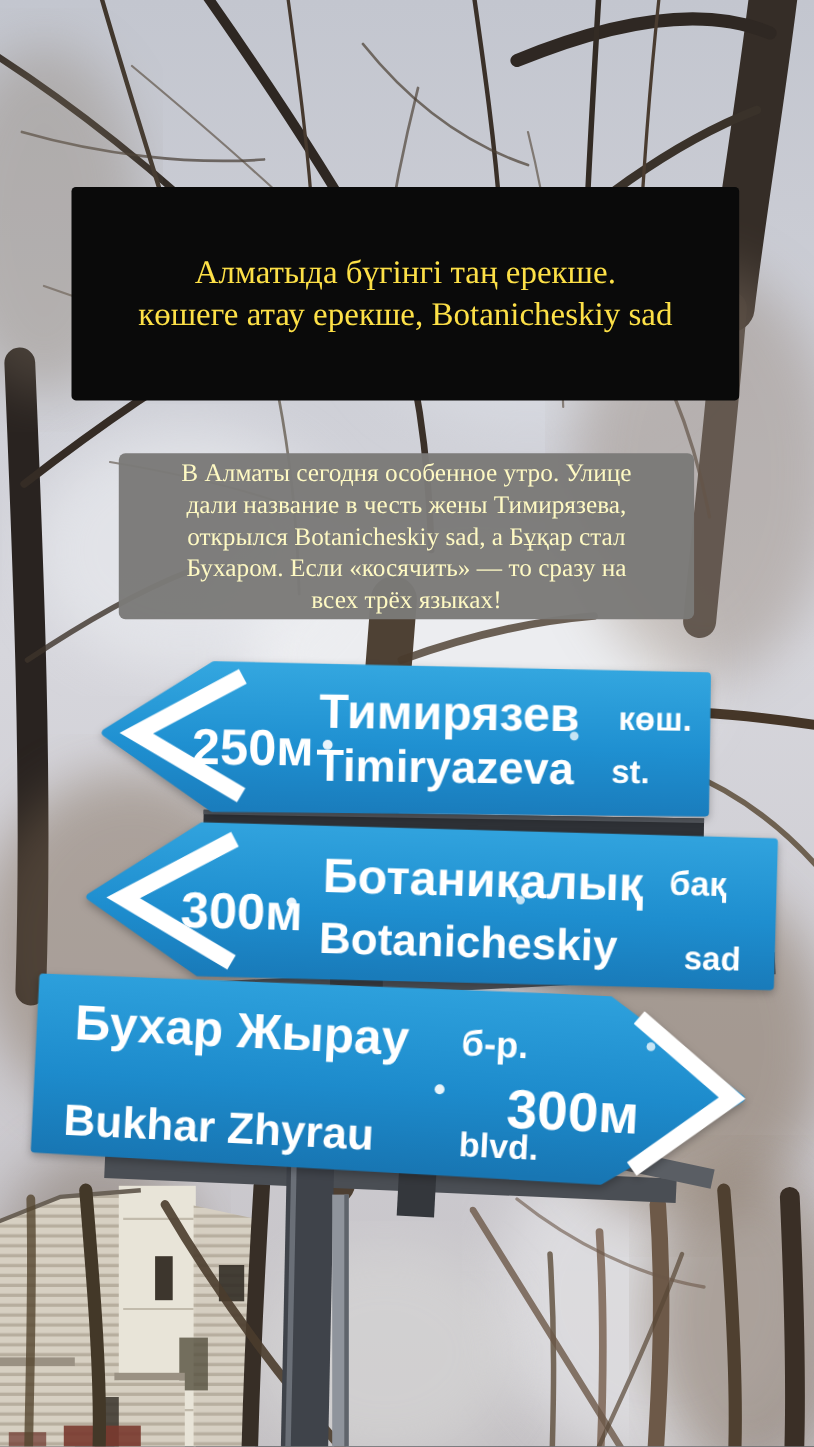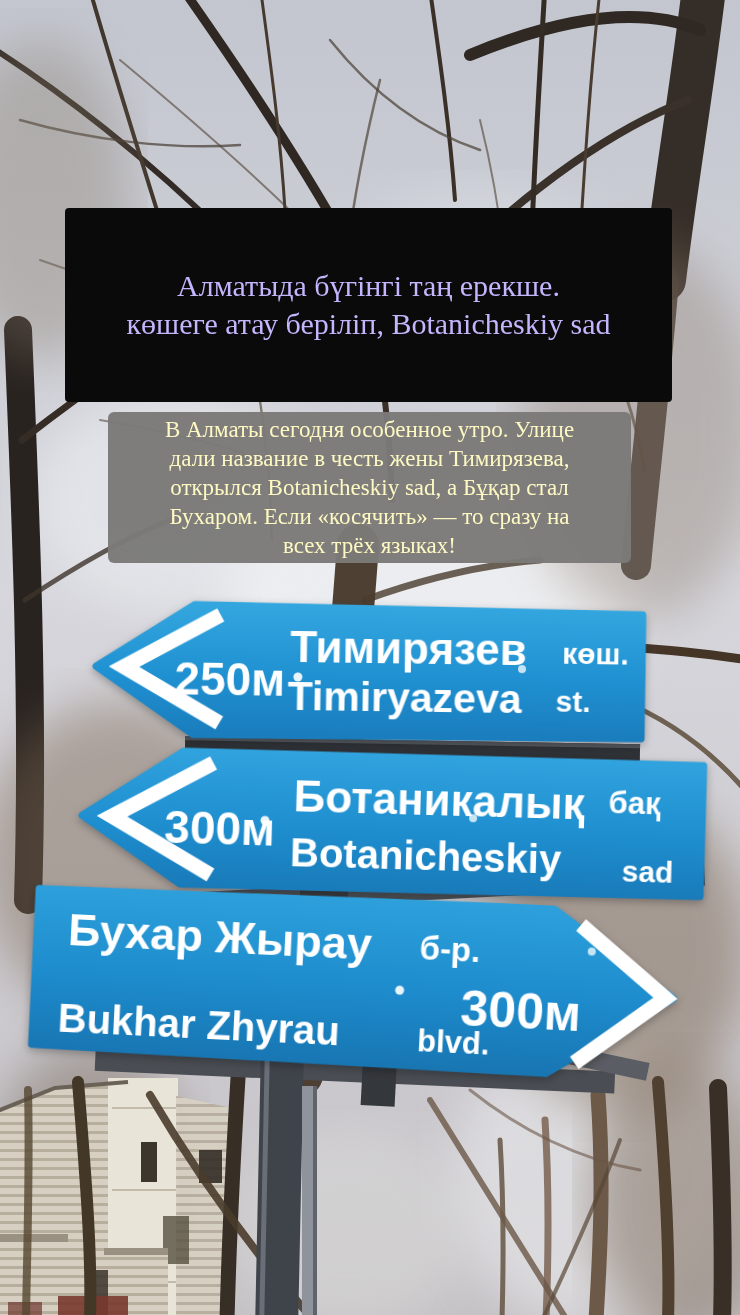--- a/index.html
+++ b/index.html
@@ -10,21 +10,21 @@
   }
   .bg{position:absolute;left:0;top:0;}
   
   .caption{
     position:absolute;display:flex;flex-direction:column;justify-content:center;
     text-align:center;font-family:"Liberation Serif","DejaVu Serif",serif;
   }
   .caption .ln{white-space:nowrap;}
   .caption-primary{
     left:65px;top:170px;width:607px;height:194px;background:#0a0a0a;border-radius:4px;
-    color:#c4b5fd;font-size:30px;line-height:38px;margin-top:38px;
+    color:#fde047;font-size:30px;line-height:38px;
   }
   .caption-secondary{
     left:108px;top:412px;width:523px;height:151px;background:rgba(123,122,120,.97);
     border-radius:6px;color:#fef9c3;font-size:23px;line-height:29px;
   }
   
   .emoji{
     position:relative;display:inline-block;width:29px;height:29px;border-radius:50%;
     background:radial-gradient(circle at 35% 35%,#ffdf6b,#f6c242 65%,#e9a93a);
     vertical-align:-7px;margin-left:9px;
@@ -231,21 +231,21 @@
     <text x="388" y="60" font-size="33">б-р.</text>
     <text x="492" y="124" font-size="50" text-anchor="middle">300м</text>
     <text x="30" y="150" font-size="40">Bukhar Zhyrau</text>
     <text x="390" y="152" font-size="31">blvd.</text>
     <circle cx="370" cy="92" r="4.5" fill="#ffffff" opacity=".9"></circle>
     <circle cx="560" cy="44" r="4" fill="#ffffff" opacity=".75"></circle>
   </svg>
 
   <div class="caption caption-primary">
     <div class="ln">Алматыда бүгінгі таң ерекше.</div>
-    <div class="ln">көшеге атау беріліп, Botanicheskiy sad</div>
+    <div class="ln">көшеге атау ерекше, Botanicheskiy sad</div>
   </div>
 
   <div class="caption caption-secondary">
     <div class="ln">В Алматы сегодня особенное утро. Улице</div>
     <div class="ln">дали название в честь жены Тимирязева,</div>
     <div class="ln">открылся Botanicheskiy sad, а Бұқар стал</div>
     <div class="ln">Бухаром. Если «косячить» — то сразу на</div>
     <div class="ln">всех трёх языках!</div>
   </div>
 

